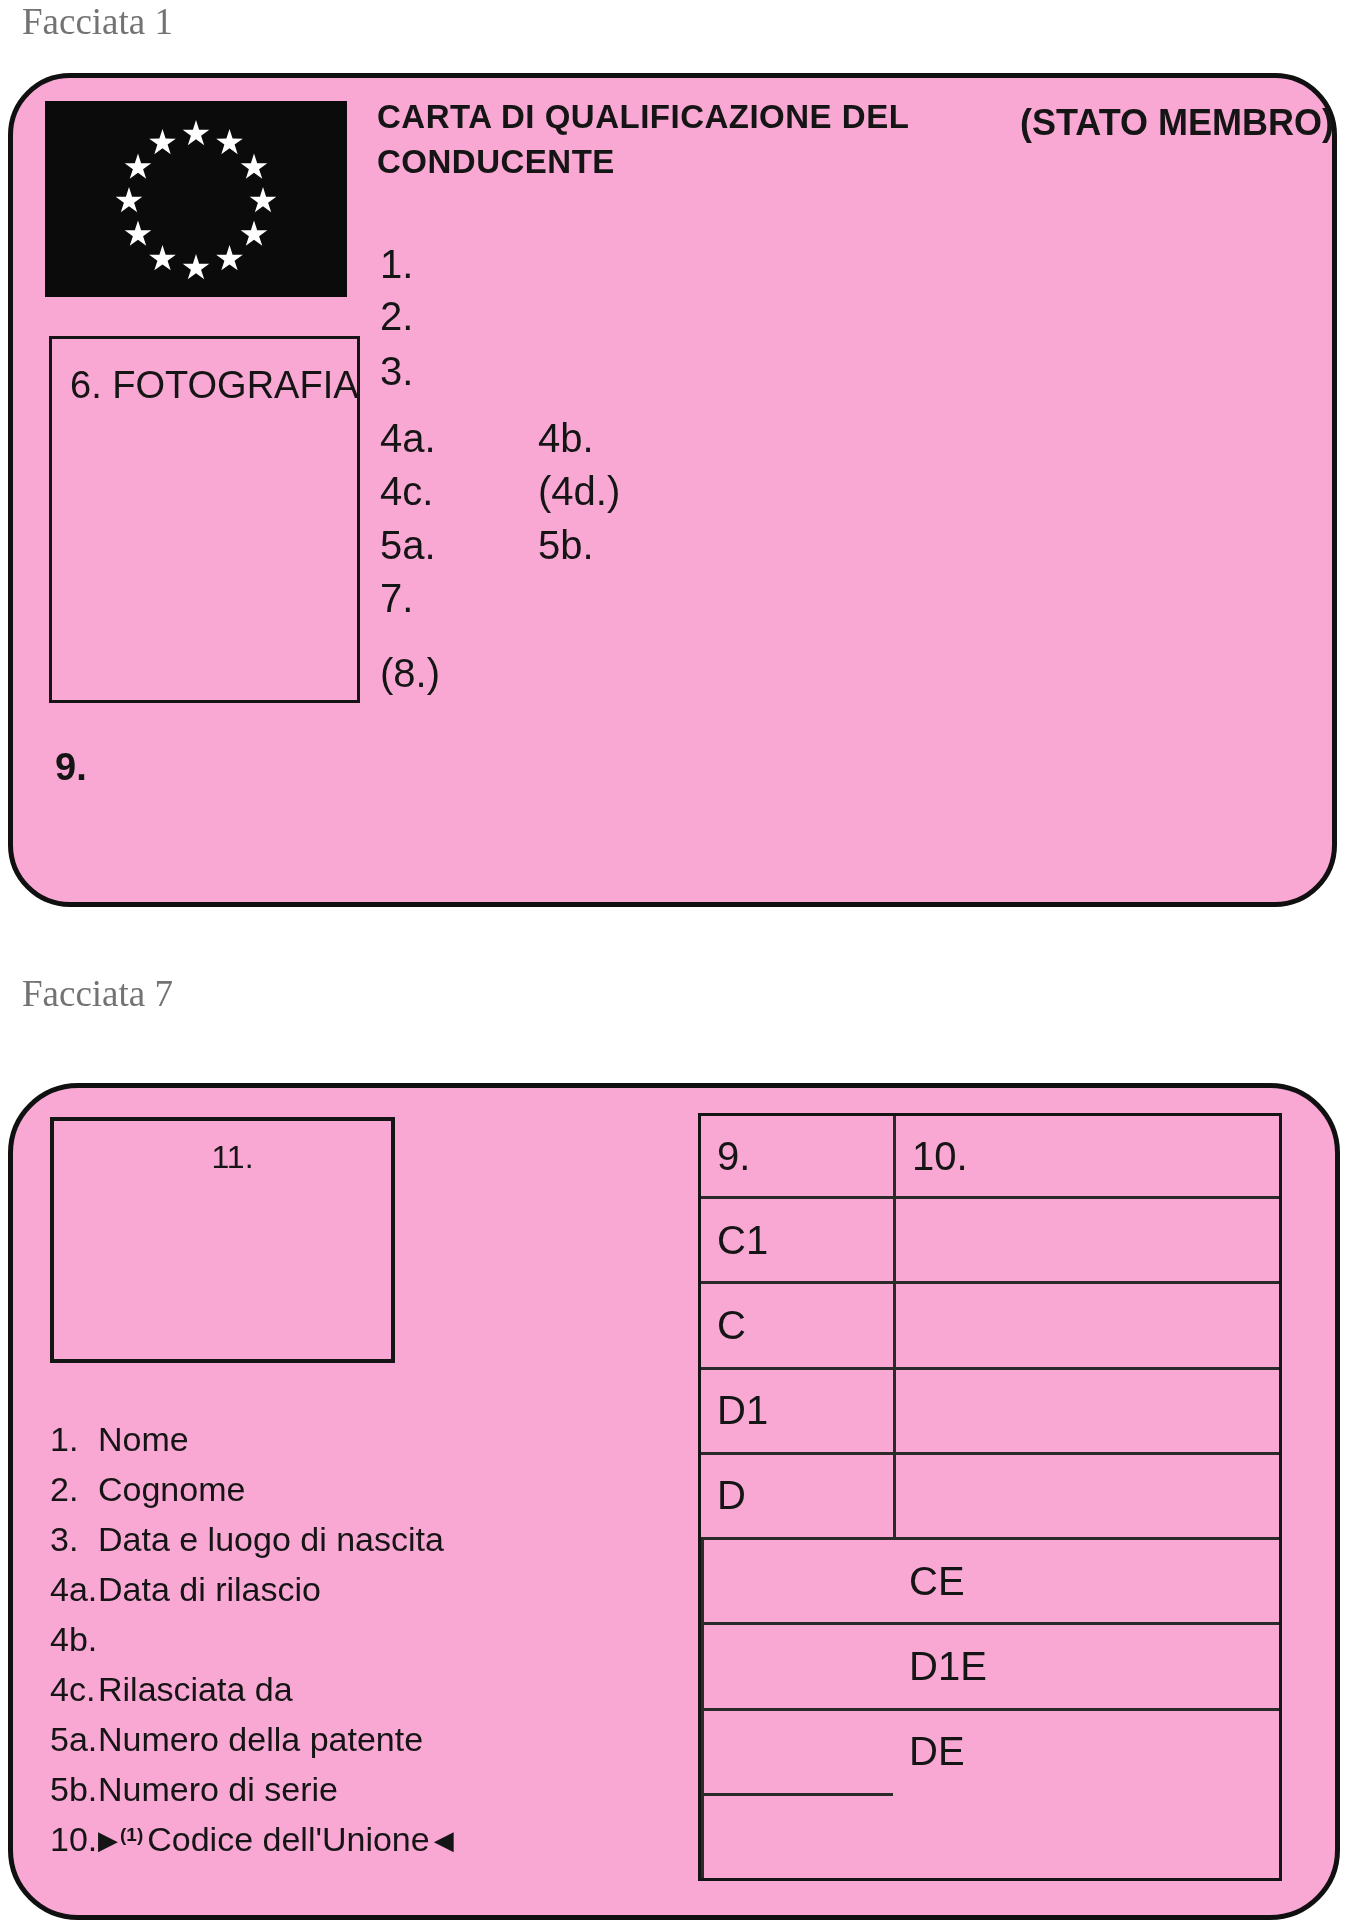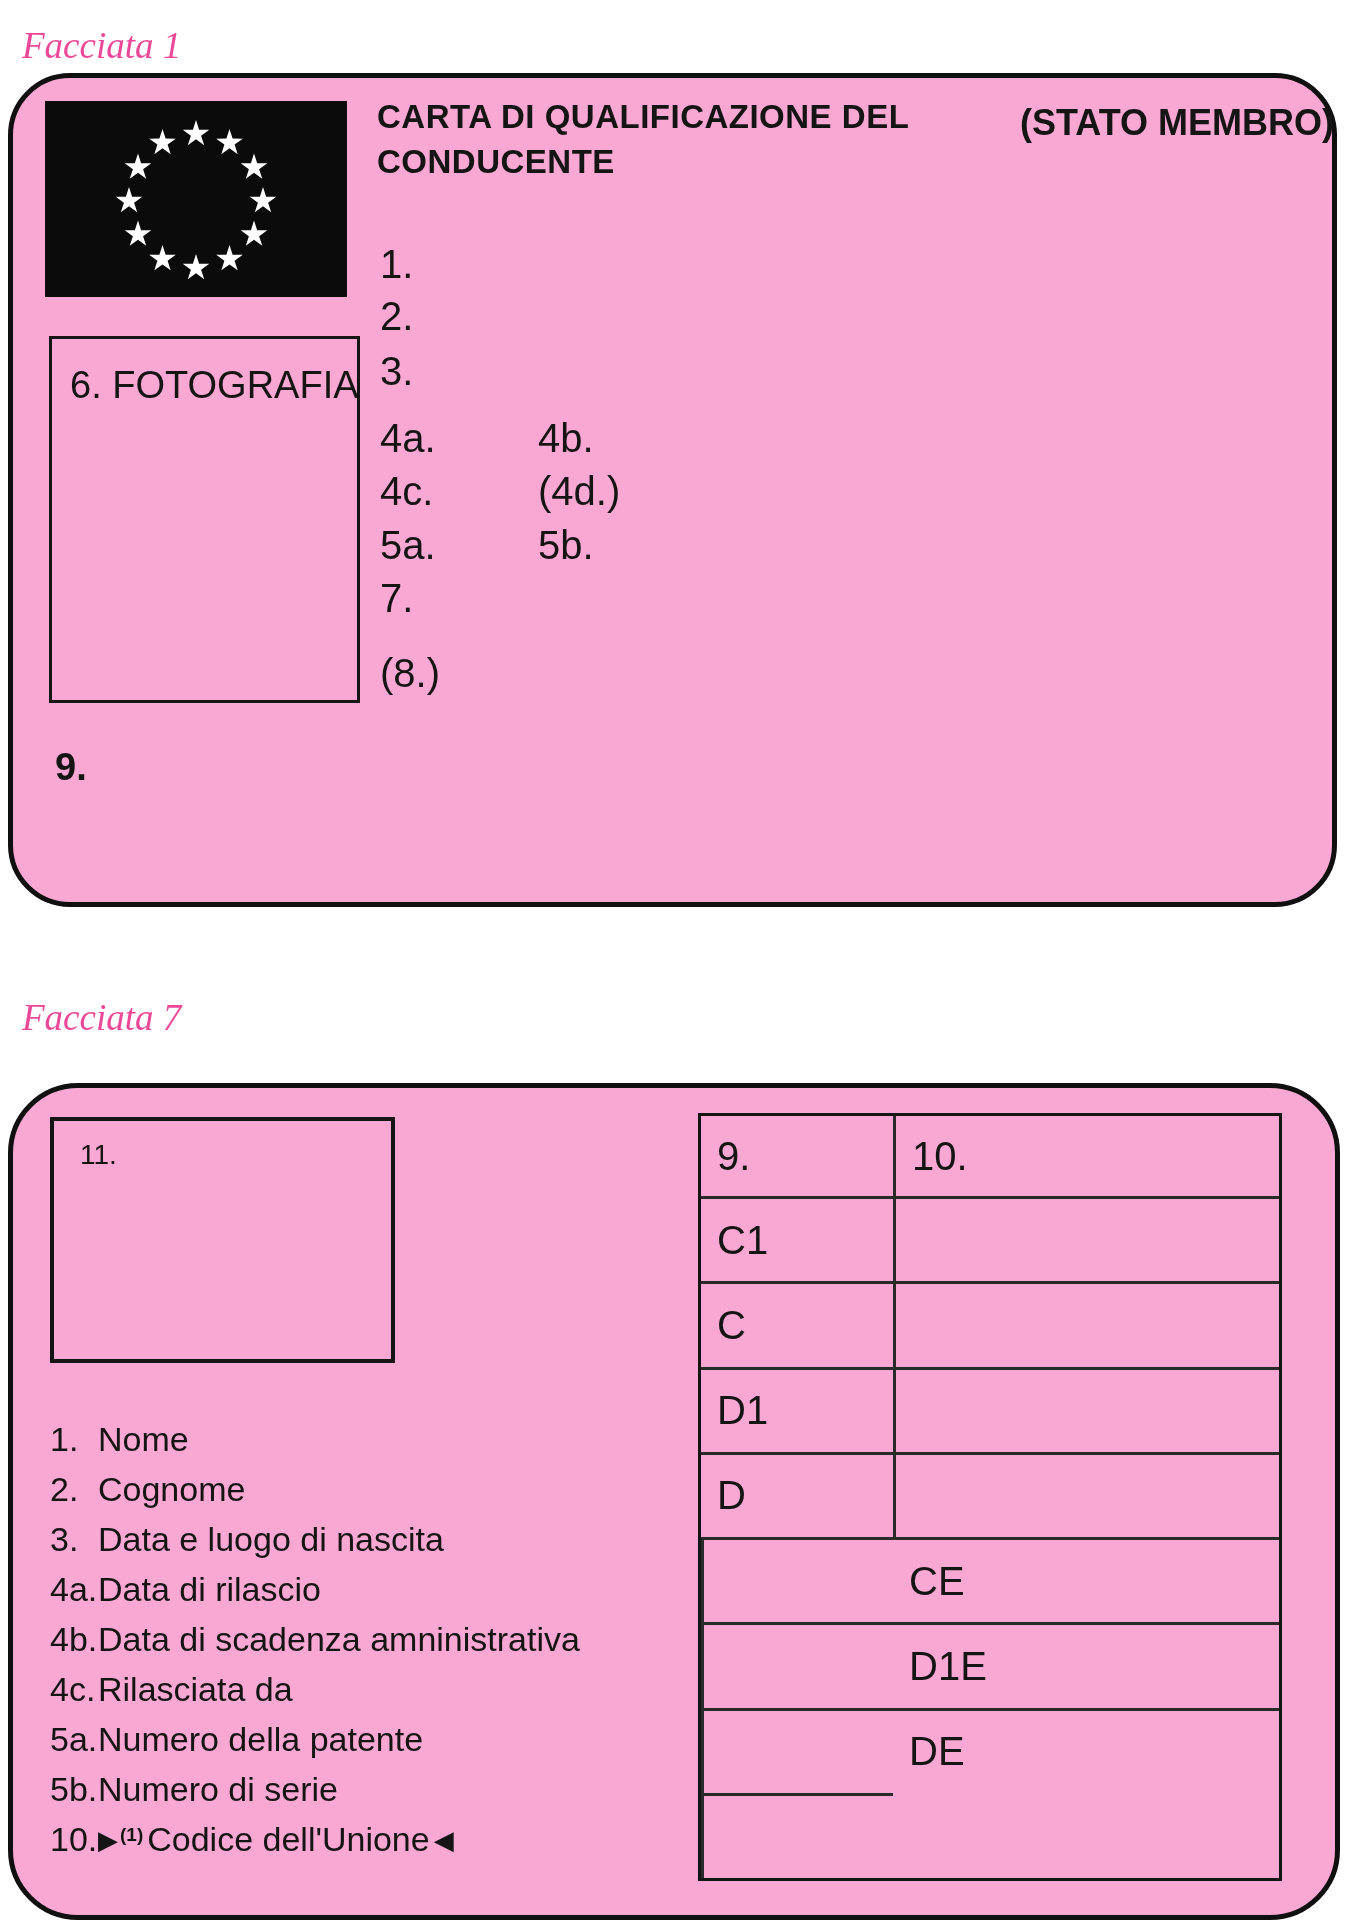--- a/index.html
+++ b/index.html
@@ -4,22 +4,22 @@
 <style>
   html, body { margin:0; padding:0; }
   body {
     width:1345px; height:1924px; position:relative;
     background:#ffffff; color:#151515; overflow:hidden;
     font-family:"Liberation Sans", sans-serif;
     -webkit-font-smoothing:antialiased;
   }
   .face-label {
     position:absolute; left:22px;
-    font-family:"Liberation Serif", serif; font-style:italic;
-    font-size:37px; color:#ec4899; white-space:nowrap;margin-top:24px;
+    font-family:"Liberation Serif", serif; 
+    font-size:37px; color:#737373; white-space:nowrap;
   }
   #face1-label { top:0px; }
   #face2-label { top:972px; }
 
   .card {
     position:absolute; left:8px; background:#f9a8d4;
     border:5px solid #101010; box-sizing:border-box;
   }
   #card-front { top:73px;  width:1329px; height:834px; border-radius:62px; }
   #card-back  { top:1083px; width:1332px; height:837px; border-radius:70px; }
@@ -46,21 +46,21 @@
   #ff-0 { top:165px; } #ff-1 { top:217px; } #ff-2 { top:272px; }
   #ff-3 { top:339px; } #ff-4 { top:392px; } #ff-5 { top:446px; }
   #ff-6 { top:499px; } #ff-7 { top:574px; }
   #front-field-9 { left:42px; top:668px; font-size:38px; font-weight:bold; }
 
   
   #box-11 {
     left:37px; top:29px; width:345px; height:246px;
     border:4px solid #151515; box-sizing:border-box;
   }
-  #box-11-label { margin:18px 0 0 26px; font-size:28px; }
+  #box-11-label { margin:18px 0 0 20px; font-size:32px;text-align:center; }
 
   #legend { left:37px; top:330px; width:600px; }
   .legend-row { display:flex; height:50px; align-items:flex-start; font-size:34px; line-height:42px; }
   .legend-num { width:48px; flex:0 0 48px; }
   .legend-text { white-space:nowrap; }
   .marker { font-size:26px; line-height:42px; position:relative; top:-2px; }
   .marker.open { margin-right:2px; }
   .marker.close { margin-left:4px; }
   .footnote-sup {
     font-size:19px; font-weight:bold; vertical-align:top;
@@ -172,21 +172,20 @@
     <div class="legend-row">
       <span class="legend-num">3.</span>
       <span class="legend-text">Data e luogo di nascita</span>
     </div>
     <div class="legend-row">
       <span class="legend-num">4a.</span>
       <span class="legend-text">Data di rilascio</span>
     </div>
     <div class="legend-row">
       <span class="legend-num">4b.</span>
-      <span class="legend-text">Data di scadenza amninistrativa</span>
     </div>
     <div class="legend-row">
       <span class="legend-num">4c.</span>
       <span class="legend-text">Rilasciata da</span>
     </div>
     <div class="legend-row">
       <span class="legend-num">5a.</span>
       <span class="legend-text">Numero della patente</span>
     </div>
     <div class="legend-row">

